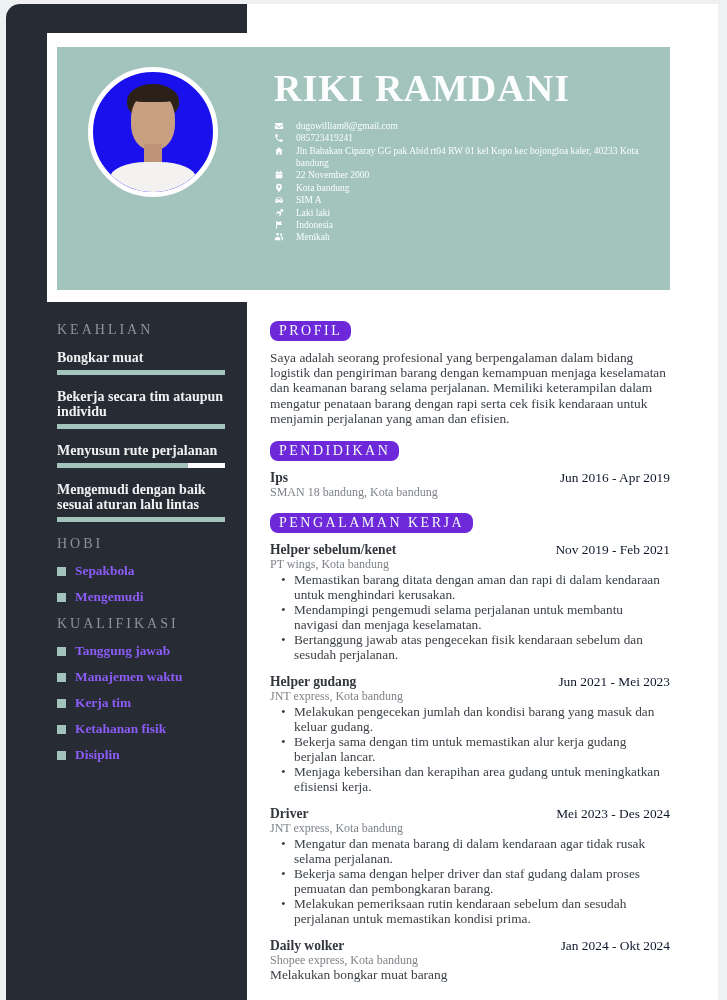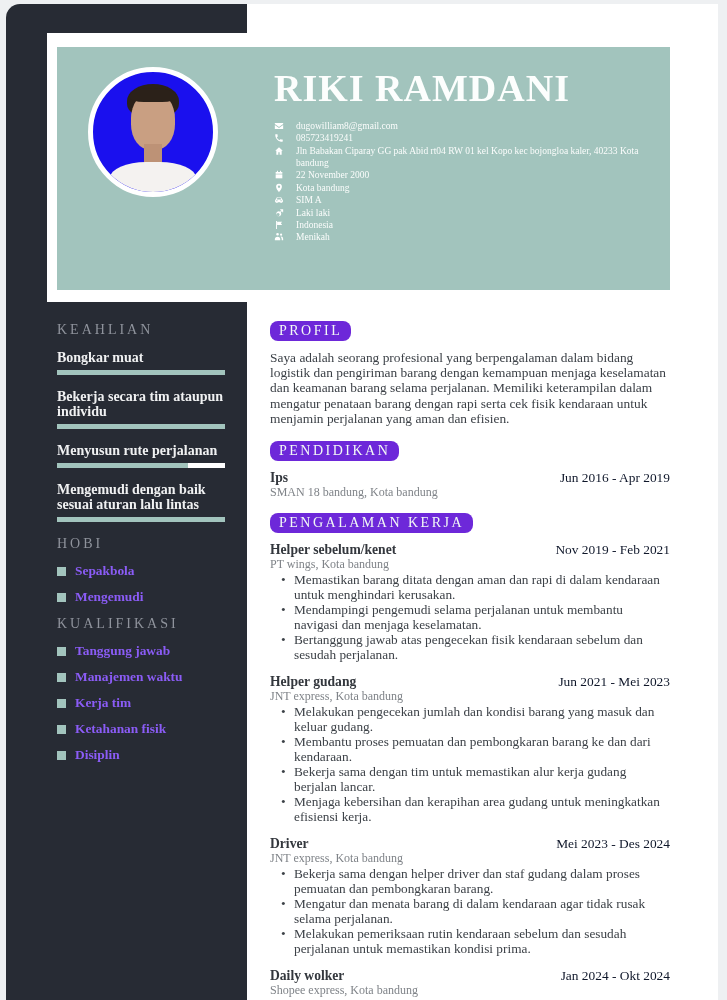--- a/index.html
+++ b/index.html
@@ -290,36 +290,35 @@
       
         <div class="entry">
           <div class="entry-head">
             <span class="entry-title">Helper gudang</span>
             <span class="entry-date">Jun 2021 - Mei 2023</span>
           </div>
           <div class="entry-sub">JNT express, Kota bandung</div>
 
           <ul class="bullets">
             <li>Melakukan pengecekan jumlah dan kondisi barang yang masuk dan keluar gudang.</li>
-            <li>Membantu proses pemuatan dan pembongkaran barang ke dan dari kendaraan.</li>
             <li>Bekerja sama dengan tim untuk memastikan alur kerja gudang berjalan lancar.</li>
             <li>Menjaga kebersihan dan kerapihan area gudang untuk meningkatkan efisiensi kerja.</li>
           </ul>
         </div>
       
         <div class="entry">
           <div class="entry-head">
             <span class="entry-title">Driver</span>
             <span class="entry-date">Mei 2023 - Des 2024</span>
           </div>
           <div class="entry-sub">JNT express, Kota bandung</div>
 
           <ul class="bullets">
+            <li>Mengatur dan menata barang di dalam kendaraan agar tidak rusak selama perjalanan.</li>
             <li>Bekerja sama dengan helper driver dan staf gudang dalam proses pemuatan dan pembongkaran barang.</li>
-            <li>Mengatur dan menata barang di dalam kendaraan agar tidak rusak selama perjalanan.</li>
             <li>Melakukan pemeriksaan rutin kendaraan sebelum dan sesudah perjalanan untuk memastikan kondisi prima.</li>
           </ul>
         </div>
       
         <div class="entry">
           <div class="entry-head">
             <span class="entry-title">Daily wolker</span>
             <span class="entry-date">Jan 2024 - Okt 2024</span>
           </div>
           <div class="entry-sub">Shopee express, Kota bandung</div>

